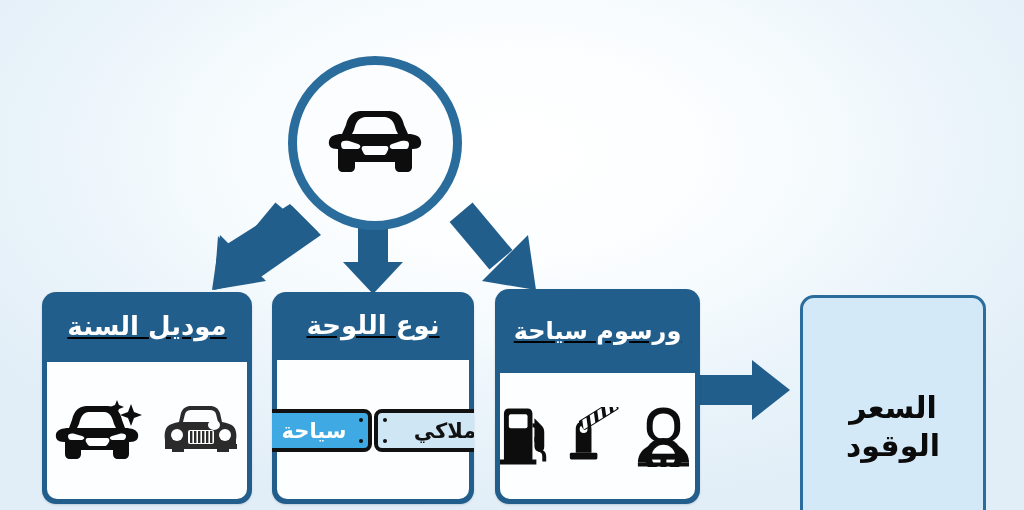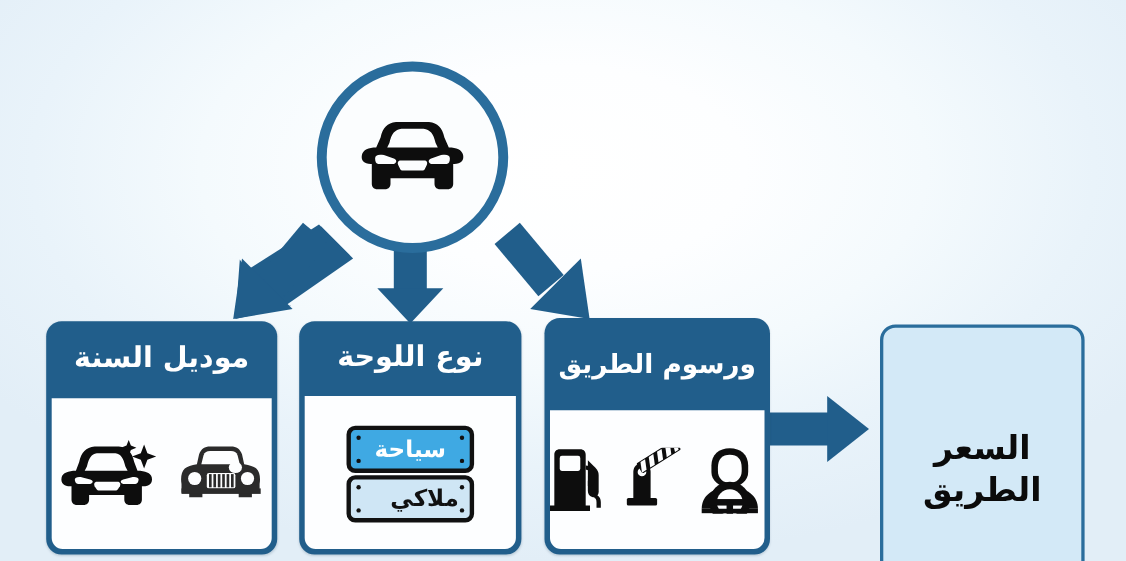--- a/index.html
+++ b/index.html
@@ -54,20 +54,21 @@
   }
 
   
   .card {
     position: absolute;
     background: #215e8b;
     border-radius: 14px;
     box-sizing: border-box;
     overflow: hidden;
     box-shadow: 0 1px 2px rgba(20,60,90,0.18);
+    text-decoration: underline;
   }
   .card-head {
     display: flex;
     align-items: center;
     justify-content: center;
     text-align: center;
     color: #ffffff;
     font-weight: bold;
     line-height: 1.12;
     direction: rtl;
@@ -104,21 +105,21 @@
     display: flex;
     align-items: center;
     justify-content: center;
     gap: 10px;
     width: 100%;
   }
 
   
   .plates {
     display: flex;
-    flex-direction: column;
+    flex-direction: row;
     align-items: center;
     gap: 2px;
     margin-top: 2px;
   }
   .plate {
     position: relative;
     width: 116px;
     height: 43px;
     border: 4px solid #111111;
     border-radius: 8px;
@@ -291,21 +292,21 @@
           <span class="screw s4"></span>
           <span>ملاكي</span>
         </div>
       </div>
     </div>
   </div>
 
   <div class="card" id="card-fuel">
     <div class="card-head">
       <div>
-        <div>ورسوم الطريق</div>
+        <div>ورسوم سياحة</div>
       </div>
     </div>
     <div class="card-body">
       <div class="icon-row">
 
         <svg width="52" height="62" viewBox="0 0 52 62">
           <path fill="#0d0d0d" d="
             M4,8 C4,5 6,3 9,3 L28,3 C31,3 33,5 33,8 L33,55 L37,55 L37,60 L0,60 L0,55 L4,55 Z"></path>
           <rect x="9" y="9" width="19" height="14" rx="2" fill="#fdfeff"></rect>
           <path fill="#0d0d0d" d="
@@ -350,17 +351,17 @@
           <path fill="#0d0d0d" d="M6,58 L58,58 L58,62 L6,62 Z"></path>
         </svg>
 
       </div>
     </div>
   </div>
 
   <div id="final-box">
     <div class="final-text">
       <div>السعر</div>
-      <div>الطريق</div>
+      <div>الوقود</div>
     </div>
   </div>
 
 </div>
 
 </body></html>

